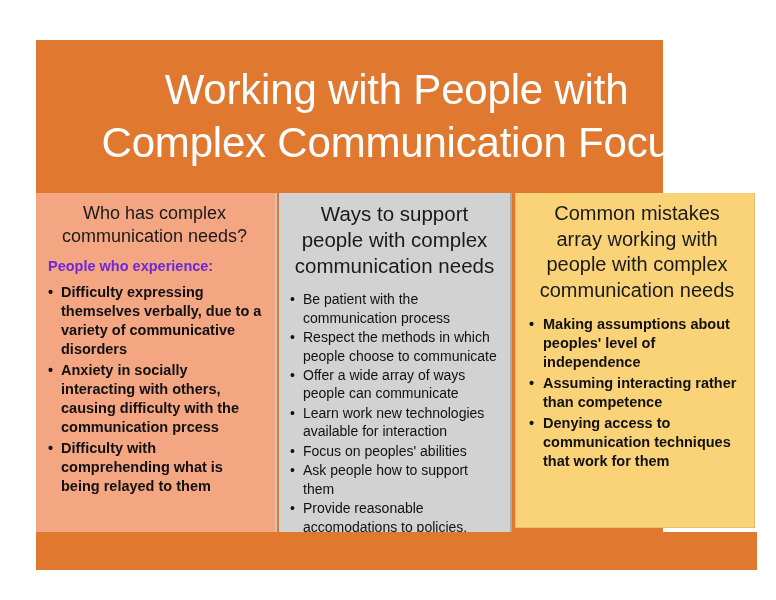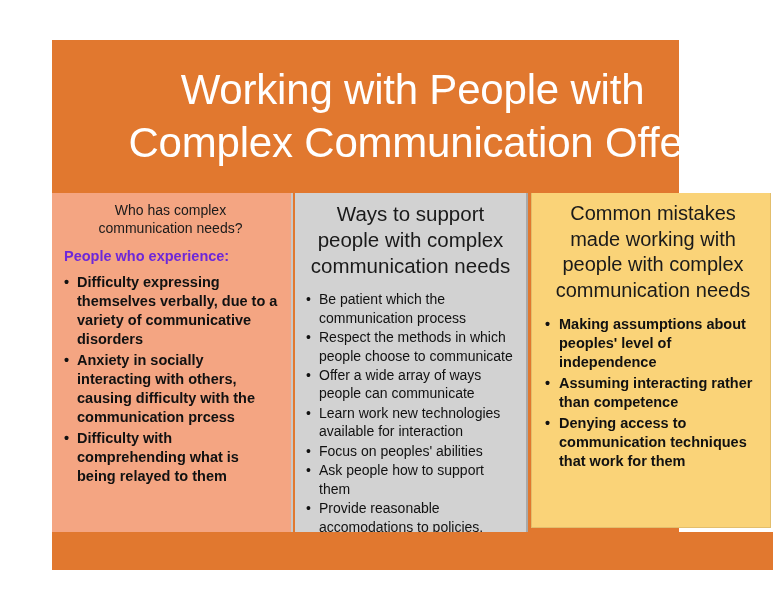--- a/index.html
+++ b/index.html
@@ -9,21 +9,21 @@
   }
   body {
     width: 776px;
     height: 600px;
     overflow: hidden;
     font-family: "Liberation Sans", sans-serif;
   }
 
   #slide {
     position: absolute;
-    left: 52px;
+    left: 36px;
     top: 40px;
     width: 627px;
     height: 530px;
     background: #E1782F;
     box-sizing: border-box;
   }
 
   
   #title-band {
     position: absolute;
@@ -90,21 +90,21 @@
   
   #panel-1 {
     left: 0;
     width: 241px;
     height: 339px;
     background: #F4A582;
     border-right: 2px solid #C8C8C8;
     padding: 9px 10px 0 8px;
   }
   #panel-1 .panel-head {
-    font-size: 14px;
+    font-size: 18px;
     line-height: 1.26;
     margin-bottom: 10px;
   }
   #panel-1 .lead {
     font-size: 14.5px;
     font-weight: bold;
     color: #6d28d9;
     line-height: 1.3;
     margin: 0 0 7px 4px;
   }
@@ -174,21 +174,21 @@
     background: #E1782F;
   }
 </style>
 </head>
 <body>
 
 <div id="slide">
 
   <div id="title-band">
     <div class="title-line">Working with People with</div>
-    <div class="title-line">Complex Communication Offer</div>
+    <div class="title-line">Complex Communication Focus</div>
   </div>
 
   <div id="panels">
 
     <div class="panel" id="panel-1">
       <div class="panel-head">
         <div>Who has complex</div>
         <div>communication needs?</div>
       </div>
       <div class="lead">People who experience:</div>
@@ -210,21 +210,21 @@
 
     <div class="panel" id="panel-2">
       <div class="panel-head">
         <div>Ways to support</div>
         <div>people with complex</div>
         <div>communication needs</div>
       </div>
       <ul class="bullets">
         <li>
           <span class="dot">•</span>
-          <span class="txt">Be patient which the communication process</span>
+          <span class="txt">Be patient with the communication process</span>
         </li>
         <li>
           <span class="dot">•</span>
           <span class="txt">Respect the methods in which people choose to communicate</span>
         </li>
         <li>
           <span class="dot">•</span>
           <span class="txt">Offer a wide array of ways people can communicate</span>
         </li>
         <li>
@@ -242,21 +242,21 @@
         <li>
           <span class="dot">•</span>
           <span class="txt">Provide reasonable accomodations to policies, proceedures, and practices</span>
         </li>
       </ul>
     </div>
 
     <div class="panel" id="panel-3">
       <div class="panel-head">
         <div>Common mistakes</div>
-        <div>made working with</div>
+        <div>array working with</div>
         <div>people with complex</div>
         <div>communication needs</div>
       </div>
       <ul class="bullets">
         <li>
           <span class="dot">•</span>
           <span class="txt">Making assumptions about peoples' level of independence</span>
         </li>
         <li>
           <span class="dot">•</span>

